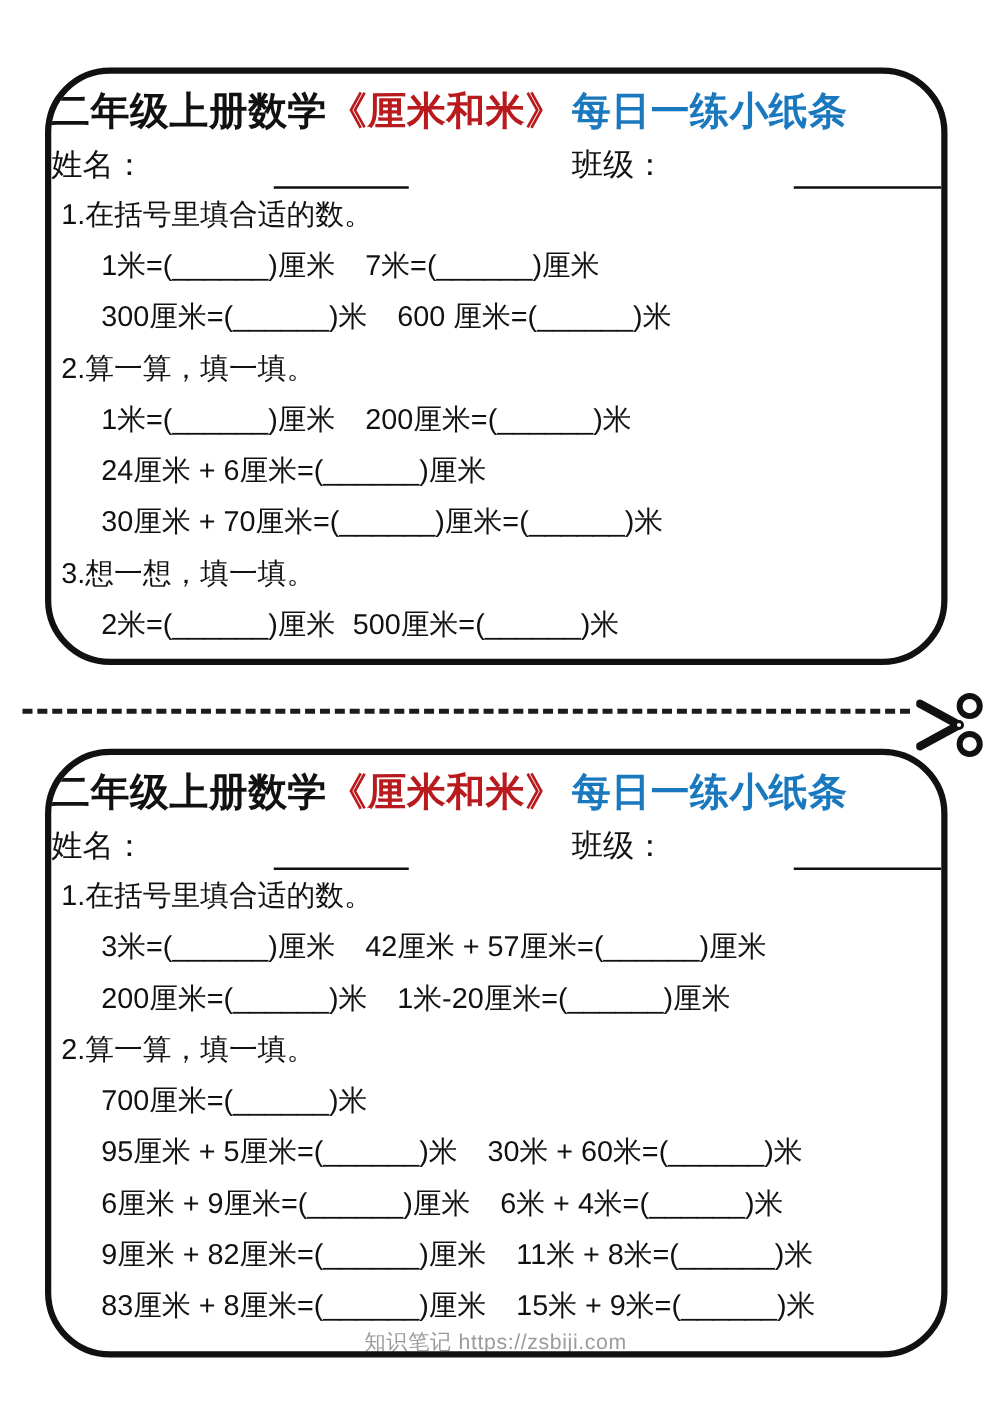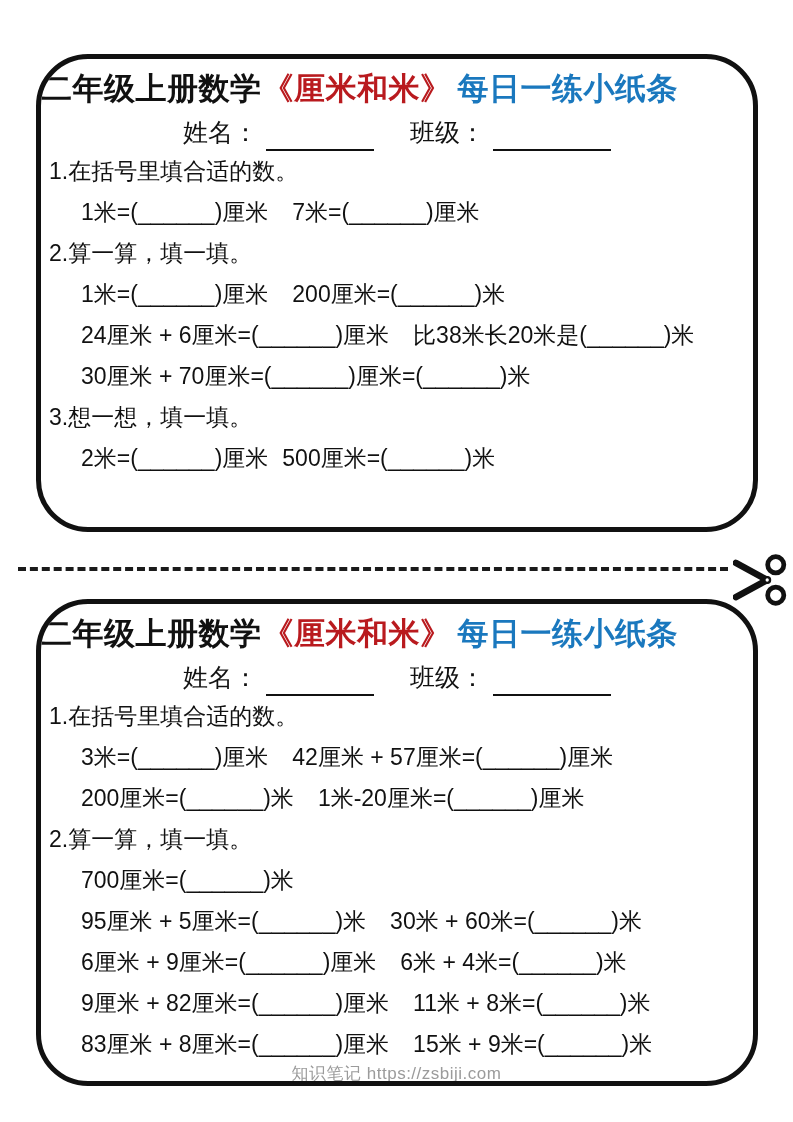--- a/index.html
+++ b/index.html
@@ -27,21 +27,21 @@
 
   .title{
     font-size:31px;font-weight:900;
     line-height:44px;white-space:nowrap;letter-spacing:0.5px;
   }
   .tb{color:var(--ink);}
   .tr{color:var(--title-red);margin:0 1px;}
   .tl{color:var(--title-blue);margin-left:5px;}
 
   .namerow{
-    display:flex;justify-content:center;align-items:flex-end;
+    display:flex;justify-content:space-between;align-items:flex-end;
     font-size:25px;line-height:38px;height:40px;
   }
   .lbl{white-space:nowrap;}
   .lbl2{margin-left:36px;}
   .blank{
     display:inline-block;height:30px;margin-left:8px;
     border-bottom:2px solid var(--ink);
   }
   .bn{width:108px;}
   .bc{width:118px;}
@@ -85,31 +85,34 @@
     <span class="lbl lbl2">班级：</span>
       <span class="blank bc"></span>
   </div>
 
   <div class="sec">
     <div class="sec-heading">1.在括号里填合适的数。</div>
     <div class="prow">
       <span class="c1">1米=(______)厘米</span>
       <span class="c2">7米=(______)厘米</span>
     </div>
+    <div class="prow">
+      <span class="c1">300厘米=(______)米</span>
+      <span class="c2">600 厘米=(______)米</span>
+    </div>
   </div>
 
   <div class="sec">
     <div class="sec-heading">2.算一算，填一填。</div>
     <div class="prow">
       <span class="c1">1米=(______)厘米</span>
       <span class="c2">200厘米=(______)米</span>
     </div>
     <div class="prow">
       <span class="c1">24厘米 + 6厘米=(______)厘米</span>
-      <span class="c2">比38米长20米是(______)米</span>
     </div>
     <div class="prow">
       <span class="c1">30厘米 + 70厘米=(______)厘米=(______)米</span>
       <span class="c2"></span>
     </div>
   </div>
 
   <div class="sec">
     <div class="sec-heading">3.想一想，填一填。</div>
     <div class="prow tight">

